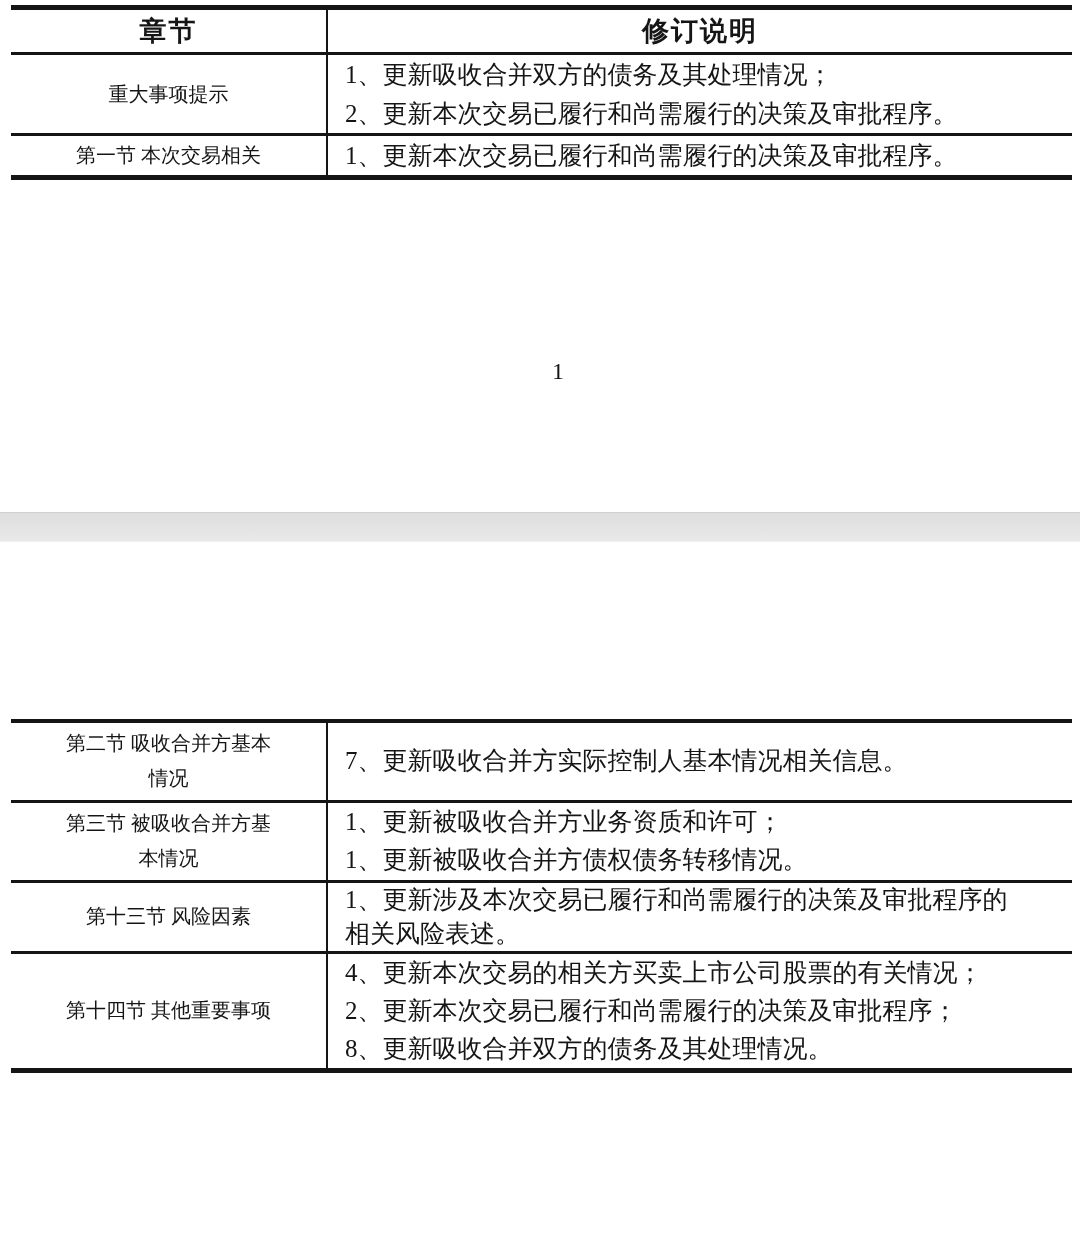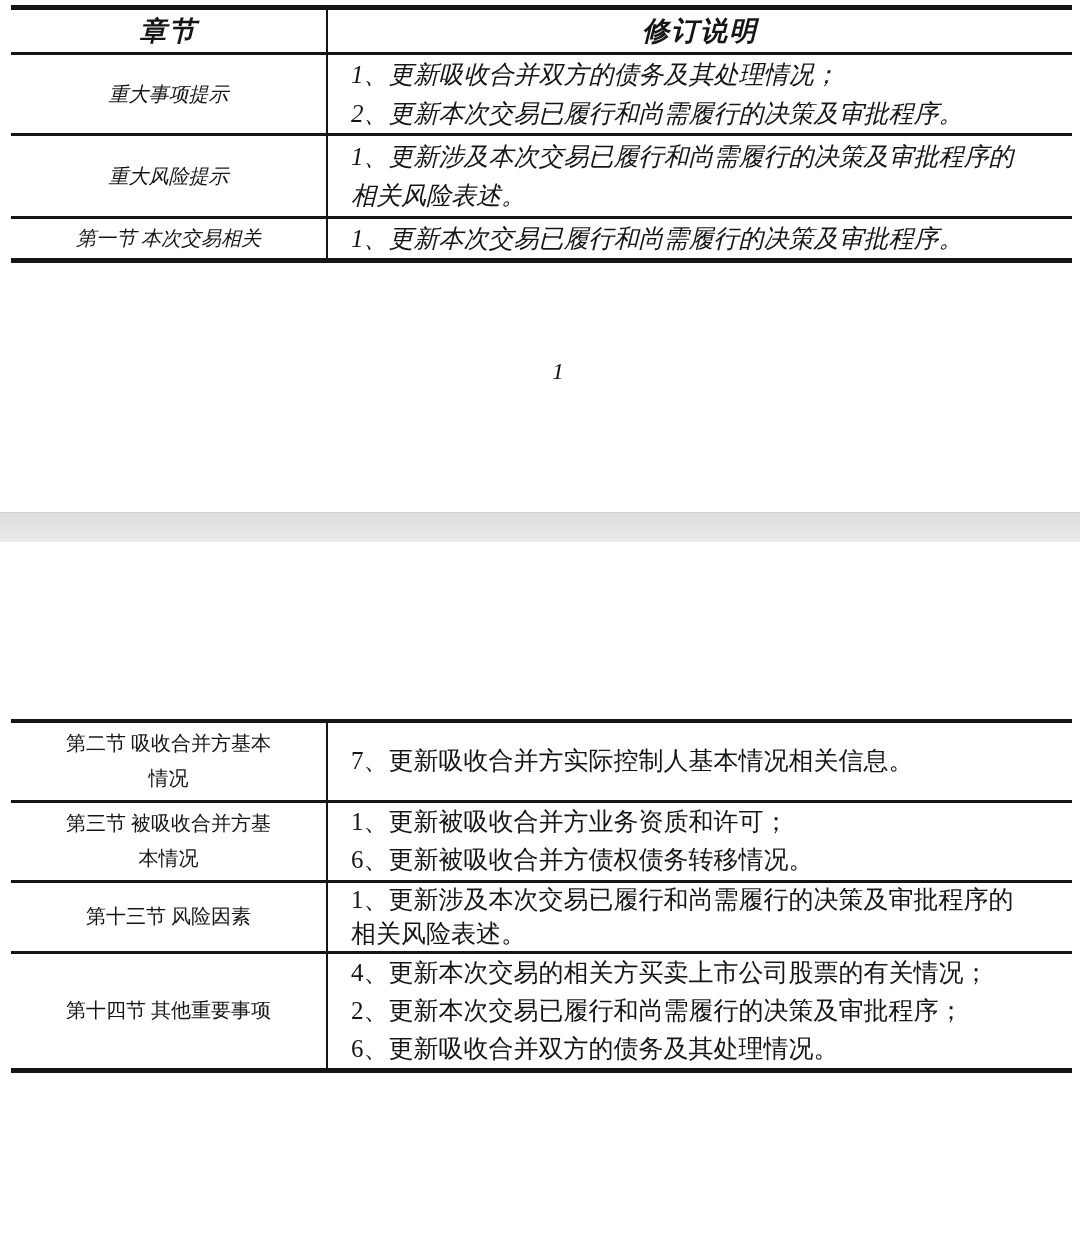--- a/index.html
+++ b/index.html
@@ -8,21 +8,21 @@
     position: relative;
     width: 1080px;
     height: 1233px;
     background: #ffffff;
     font-family: "Liberation Serif", "DejaVu Serif", serif;
     color: var(--ink, #151515);
     overflow: hidden;
   }
 
   .page { position: absolute; left: 0; width: 1080px; background: #ffffff; }
-  .page-one { top: 0; height: 504px; font-style: italic; }
+  .page-one { top: 0; height: 504px; }
   .page-two { top: 542px; height: 691px; border-radius: 17px; }
 
   .page-gap {
     position: absolute;
     top: 512px; left: 0;
     width: 1080px; height: 30px;
     background: linear-gradient(180deg, var(--gap1, #dedede) 0%, var(--gap2, #e9e9e9) 100%);
     border-top: 1px solid #d0d0d0;
     border-bottom: 1px solid #f1f1f1;
   }
@@ -49,21 +49,21 @@
     letter-spacing: 2px;
   }
 
   td.chapter {
     text-align: center;
     font-size: 20px;
     line-height: 35px;
   }
   .col-divider { border-right: 2.5px solid var(--ink, #151515); }
 
-  td.notes { padding-left: 23px; padding-right: 6px; font-size: 25px; }
+  td.notes { padding-left: 17px; padding-right: 6px; font-size: 25px; }
   td.notes .note-line { line-height: 39px; }
   .t2 td.notes .note-line { line-height: 38px; }
 
   .page-number {
     position: absolute;
     top: 358px;
     left: 552px;
     font-size: 24px;
     color: var(--ink, #151515);
   }
@@ -87,29 +87,20 @@
     <tr style="height:80px">
       <td class="chapter col-divider">
         <div>重大事项提示</div>
       </td>
       <td class="notes">
         <div class="note-line">1、更新吸收合并双方的债务及其处理情况；</div>
         <div class="note-line">2、更新本次交易已履行和尚需履行的决策及审批程序。</div>
       </td>
     </tr>
 
-    <tr style="height:83px">
-      <td class="chapter col-divider">
-        <div>重大风险提示</div>
-      </td>
-      <td class="notes">
-        <div class="note-line">1、更新涉及本次交易已履行和尚需履行的决策及审批程序的</div>
-        <div class="note-line">相关风险表述。</div>
-      </td>
-    </tr>
 
     <tr style="height:42px">
       <td class="chapter col-divider">
         <div>第一节 本次交易相关</div>
       </td>
       <td class="notes">
         <div class="note-line">1、更新本次交易已履行和尚需履行的决策及审批程序。</div>
       </td>
     </tr>
   </tbody>
@@ -139,21 +130,21 @@
       </td>
     </tr>
 
     <tr style="height:80px">
       <td class="chapter col-divider">
         <div>第三节 被吸收合并方基</div>
         <div>本情况</div>
       </td>
       <td class="notes">
         <div class="note-line">1、更新被吸收合并方业务资质和许可；</div>
-        <div class="note-line">6、更新被吸收合并方债权债务转移情况。</div>
+        <div class="note-line">1、更新被吸收合并方债权债务转移情况。</div>
       </td>
     </tr>
 
 
     <tr style="height:68px">
       <td class="chapter col-divider">
         <div>第十三节 风险因素</div>
       </td>
       <td class="notes">
         <div class="note-line" style="line-height:34px">1、更新涉及本次交易已履行和尚需履行的决策及审批程序的</div>
@@ -161,19 +152,19 @@
       </td>
     </tr>
 
     <tr style="height:116px">
       <td class="chapter col-divider">
         <div>第十四节 其他重要事项</div>
       </td>
       <td class="notes">
         <div class="note-line">4、更新本次交易的相关方买卖上市公司股票的有关情况；</div>
         <div class="note-line">2、更新本次交易已履行和尚需履行的决策及审批程序；</div>
-        <div class="note-line">6、更新吸收合并双方的债务及其处理情况。</div>
+        <div class="note-line">8、更新吸收合并双方的债务及其处理情况。</div>
       </td>
     </tr>
 
   </tbody>
     </table>
 </section>
 
 </body></html>

